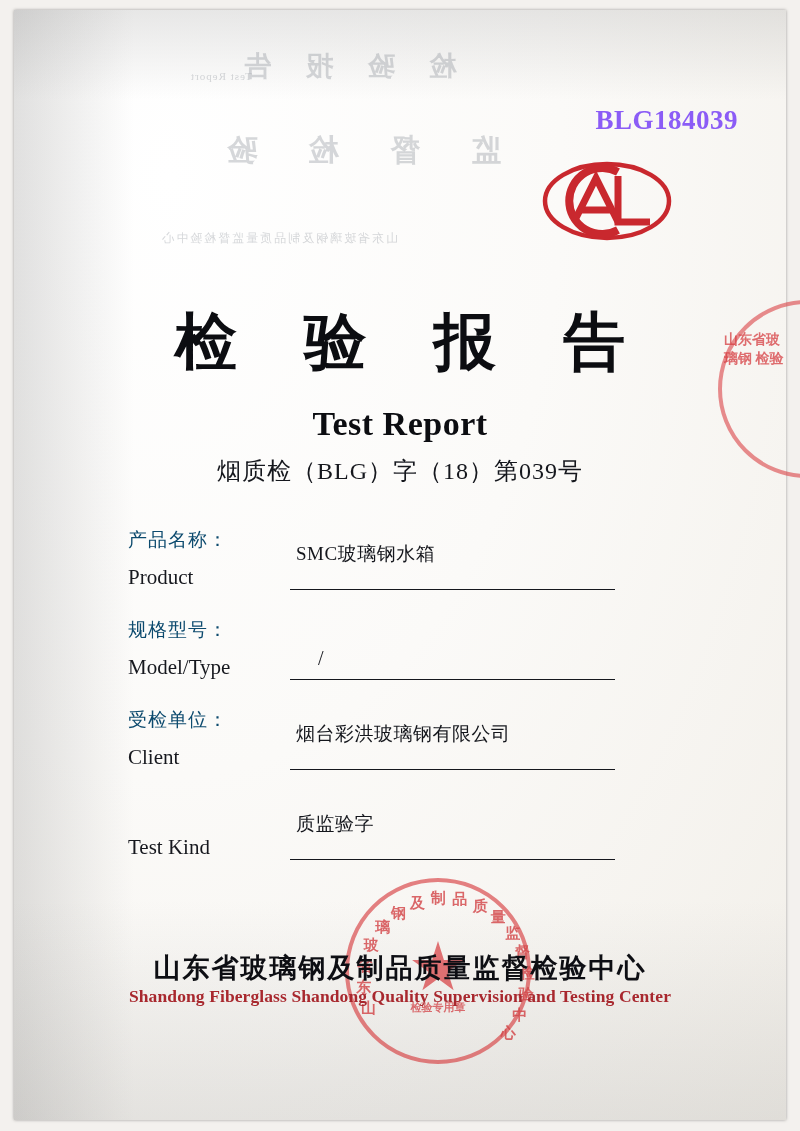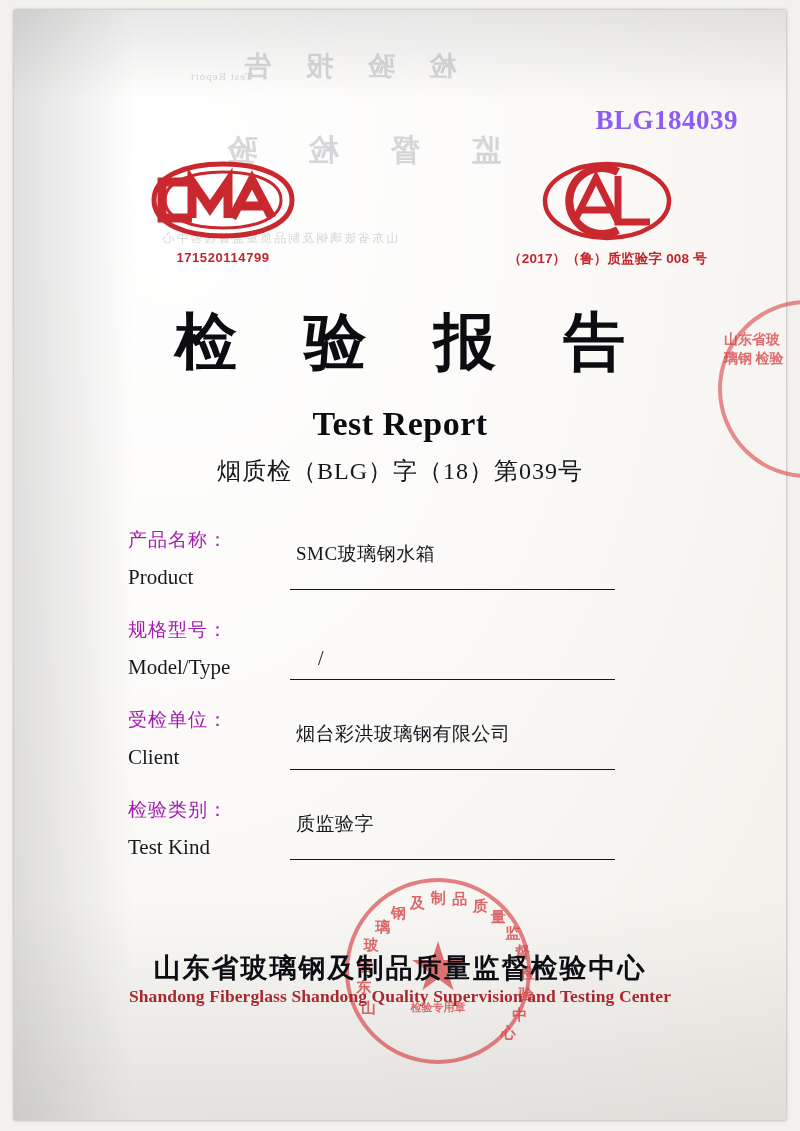--- a/index.html
+++ b/index.html
@@ -150,21 +150,21 @@
     left: 128px;
     top: 527px;
     width: 520px;
   }
   .field {
     position: relative;
     height: 90px;
   }
   .label-cn {
     font-size: 19px;
-    color: #a21caf;
+    color: #0c4a6e;
     letter-spacing: 1px;
     font-family: "Liberation Serif", serif;
   }
   .label-en {
     position: absolute;
     left: 0;
     top: 38px;
     font-size: 21px;
     color: #16181e;
     font-family: "Liberation Serif", serif;
@@ -300,39 +300,28 @@
   <div class="paper-shade-left"></div>
   <div class="paper-shade-bottom"></div>
 
   <div class="ghost ghost-4">Test Report</div>
   <div class="ghost ghost-1">检 验 报 告</div>
   <div class="ghost ghost-2">监 督 检 验</div>
   <div class="ghost ghost-3">山东省玻璃钢及制品质量监督检验中心</div>
 
   <div class="doc-number">BLG184039</div>
 
-  <div class="cma-wrap">
-    <svg width="150" height="80" viewBox="0 0 150 80">
-      <path d="M75 4 C112 4 144 16 144 40 C144 64 112 76 75 76 C38 76 6 64 6 40 C6 16 38 4 75 4 Z" fill="none" stroke="#c9282e" stroke-width="5"></path>
-      <path d="M75 12 C106 12 133 21 133 40 C133 59 106 68 75 68 C44 68 17 59 17 40 C17 21 44 12 75 12 Z" fill="none" stroke="#c9282e" stroke-width="3"></path>
-      <path d="M44 22 L14 22 L14 58 L44 58" fill="none" stroke="#c9282e" stroke-width="9"></path>
-      <path d="M44 58 L44 22 L62 48 L80 22 L80 58" fill="none" stroke="#c9282e" stroke-width="9" stroke-linejoin="miter"></path>
-      <path d="M84 58 L104 20 L124 58 M92 46 L116 46" fill="none" stroke="#c9282e" stroke-width="9" stroke-linejoin="miter"></path>
-    </svg>
-    <div class="cma-code">171520114799</div>
-  </div>
 
   <div class="cal-wrap">
     <svg width="215" height="82" viewBox="0 0 215 82">
       <ellipse cx="107" cy="41" rx="62" ry="37" fill="none" stroke="#c9282e" stroke-width="4.5"></ellipse>
       <path d="M118 12 A33 33 0 1 0 118 70" fill="none" stroke="#c9282e" stroke-width="8"></path>
       <path d="M74 62 L96 18 L118 62 M82 50 L110 50" fill="none" stroke="#c9282e" stroke-width="7" stroke-linejoin="miter"></path>
       <path d="M118 16 L118 62 L150 62" fill="none" stroke="#c9282e" stroke-width="7" stroke-linejoin="miter"></path>
     </svg>
-    <div class="cal-code">（2017）（鲁）质监验字 008 号</div>
   </div>
 
   <div class="title-cn">检 验 报 告</div>
   <div class="title-en">Test Report</div>
   <div class="serial">烟质检（BLG）字（18）第039号</div>
 
   <div class="fields">
 
     <div class="field">
       <div class="label-cn">产品名称：</div>
@@ -349,21 +338,20 @@
     </div>
 
     <div class="field">
       <div class="label-cn">受检单位：</div>
       <div class="label-en">Client</div>
       <div class="value-text">烟台彩洪玻璃钢有限公司</div>
       <div class="value-line"></div>
     </div>
 
     <div class="field">
-      <div class="label-cn">检验类别：</div>
       <div class="label-en">Test Kind</div>
       <div class="value-text">质监验字</div>
       <div class="value-line"></div>
     </div>
 
   </div>
 
   <div class="seal">
     <div class="seal-text">
       <span style="transform: rotate(-110deg) translate(0,-82px) rotate(110deg);">山</span>

